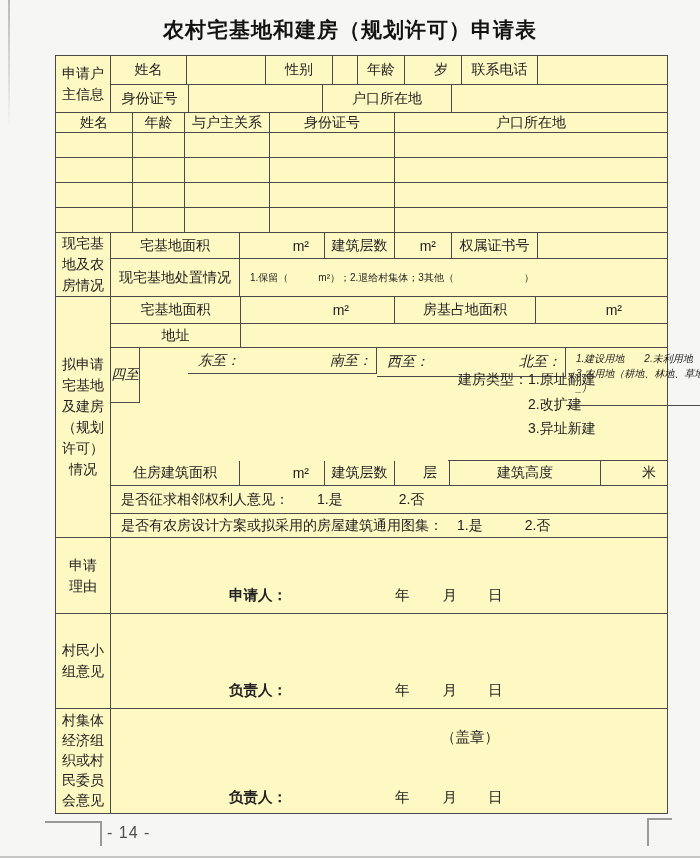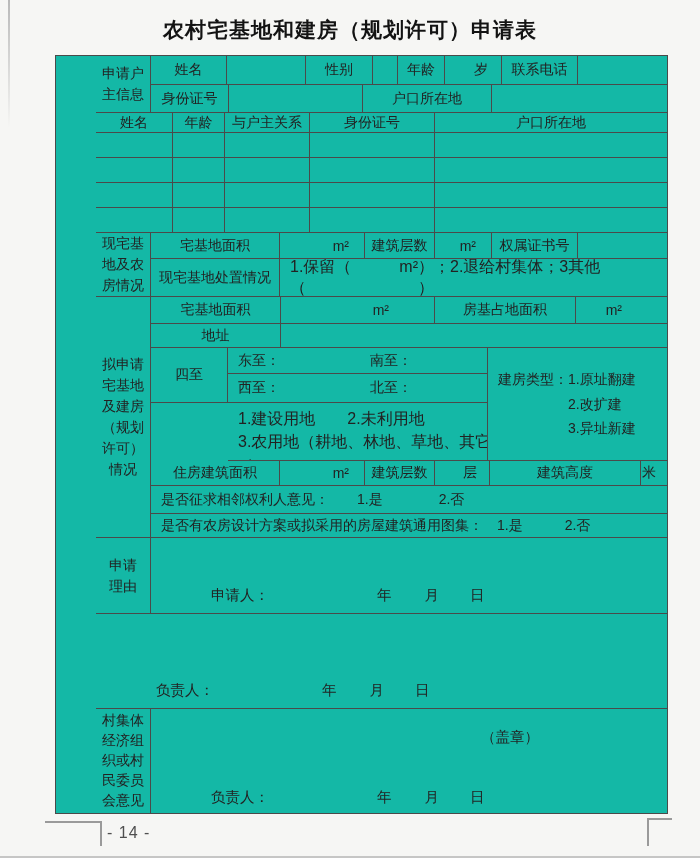--- a/index.html
+++ b/index.html
@@ -11,46 +11,46 @@
     color: #222; overflow: hidden;
   }
   .scan-edge { position:absolute; left:8px; top:0; width:2px; height:128px;
     background: linear-gradient(to bottom, #b9b9b9, rgba(185,185,185,0)); }
   .bottom-edge { position:absolute; left:0; bottom:0; width:100%; height:2px;
     background: rgba(110,110,110,.35); }
   .title { position:absolute; top:16px; left:0; width:100%; text-align:center;
     font-size:21px; font-weight:700; color:#131313; letter-spacing:1px; }
 
   .tbl { position:absolute; left:55px; top:55px; width:613px;
-    background:#14b8a6; border:1px solid #4a4a4a;
-    display:flex; flex-direction:column; font-size:14px;padding-left:40px; }
+    background:#fef9c3; border:1px solid #4a4a4a;
+    display:flex; flex-direction:column; font-size:14px; }
   .sec { display:flex; }
   .sec-label { flex:none; width:55px; border-right:1px solid #4a4a4a; border-bottom:1px solid #4a4a4a;
     display:flex; align-items:center; justify-content:center; text-align:center;
     white-space:pre; line-height:1.5; padding:0 2px; }
   .sec:last-child .sec-label { border-bottom:none; }
   .sec-body { flex:1; min-width:0; display:flex; flex-direction:column; }
   .row { display:flex; flex:none; }
   .c { border-right:1px solid #4a4a4a; border-bottom:1px solid #4a4a4a;
     display:flex; align-items:center; justify-content:center; overflow:hidden; }
   .nor { border-right:none; }
   .nob { border-bottom:none;gap:36px; }
   .grow { flex:1; min-width:0; }
   .left { justify-content:flex-start; text-align:left; padding-left:10px; padding-right:4px; }
   .unit { justify-content:flex-end; padding-right:15px; }
   .unit-w { justify-content:flex-end; padding-right:45px; }
   .pre { white-space:pre; }
-  .small { font-size:16px; }
-  .bcol { display:flex; flex-direction:column; flex:none; }
+  .small { font-size:10px; }
+  .bcol { display:flex; flex:none;font-style:italic; }
   .dir span:first-child { width:132px; flex:none; }
   .opt { align-items:flex-start; padding-top:4px; line-height:1.45; }
   .btype { line-height:1.75; }
   .sigcell { flex-direction:column; align-items:stretch; justify-content:flex-end; }
   .sig-row { display:flex; align-items:baseline; padding-bottom:8px; font-size:14.5px; }
-  .sig-name { margin-left:60px; }
+  .sig-name { margin-left:118px;font-weight:bold; }
   .sig-y { margin-left:108px; }
   .sig-m { margin-left:33px; }
   .sig-d { margin-left:31px; }
   .seal-row { margin-left:330px; margin-bottom:5px; font-size:14.5px; }
 
   .mark-l { position:absolute; left:45px; top:821px; width:57px; height:25px;
     border-top:2px solid #9a9a9a; border-right:2px solid #9a9a9a; }
   .mark-r { position:absolute; left:647px; top:818px; width:25px; height:28px;
     border-top:2px solid #9a9a9a; border-left:2px solid #9a9a9a; }
   .pagenum { position:absolute; left:107px; top:824px; font-size:16px; color:#4f4f4f; letter-spacing:1px; }
@@ -220,20 +220,22 @@
               <span class="sig-y">年</span>
               <span class="sig-m">月</span>
               <span class="sig-d">日</span>
             </div>
           </div>
         </div>
       </div>
     </div>
 
     <div class="sec">
+      <div class="sec-label">村民小
+组意见</div>
       <div class="sec-body">
         <div class="row" style="height:95px">
           <div class="c grow nor sigcell">
             <div class="sig-row">
               <span class="sig-name">负责人：</span>
               <span class="sig-y">年</span>
               <span class="sig-m">月</span>
               <span class="sig-d">日</span>
             </div>
           </div>

